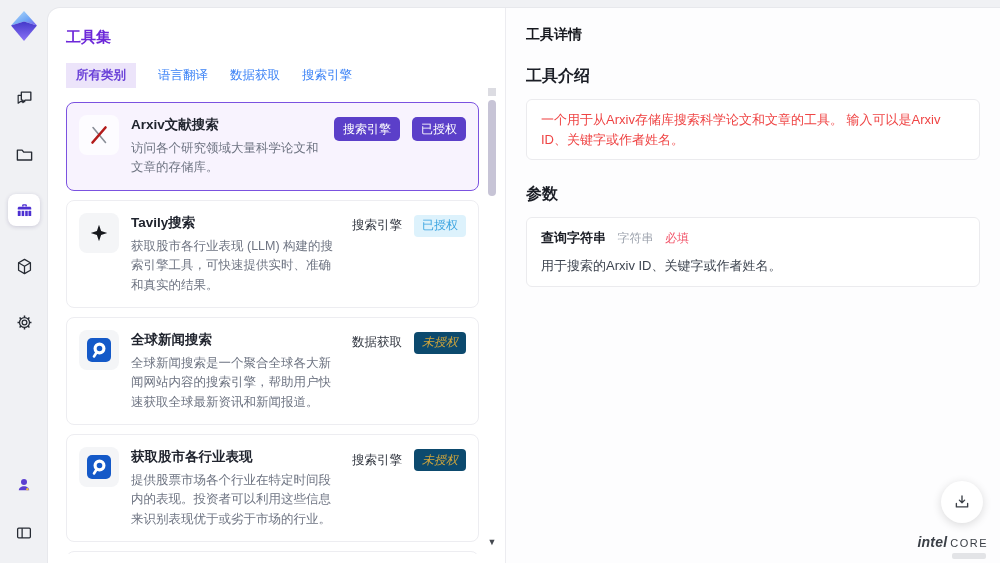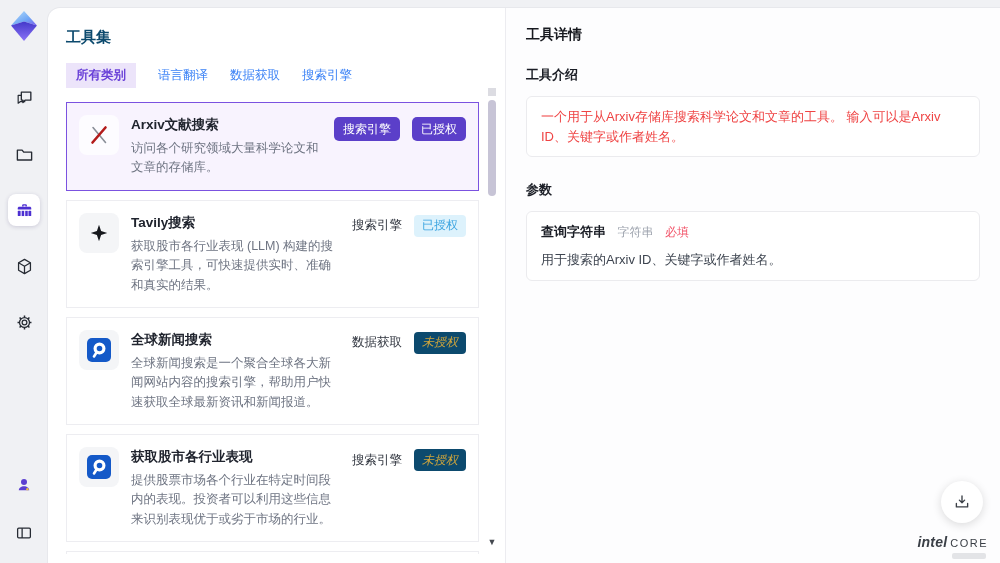--- a/index.html
+++ b/index.html
@@ -24,28 +24,28 @@
   .rail-btn.active{background:#ffffff;box-shadow:0 1px 4px rgba(40,30,90,.18);}
   .rail-bottom{margin-top:auto;display:flex;flex-direction:column;align-items:center;gap:16px;padding-bottom:14px;}
   
   .main{
     position:absolute;left:48px;top:8px;right:0;bottom:0;
     background:#ffffff;border-top-left-radius:12px;
     box-shadow:0 0 0 1px rgba(20,20,40,.04);
     display:flex;overflow:hidden;
   }
   .list-pane{width:457px;box-sizing:border-box;padding:16px 26px 0 18px;position:relative;flex:none;}
-  .pane-title{font-size:15px;font-weight:bold;color:#0c4a6e;margin:4px 0 16px;}
+  .pane-title{font-size:15px;font-weight:bold;color:#6d28d9;margin:4px 0 16px;}
   .tabs{display:flex;align-items:center;gap:22px;margin-bottom:14px;}
   .tab{font-size:12.5px;color:#3b82f6;cursor:pointer;padding:4px 0;white-space:nowrap;}
   .tab.active{color:#6a42d8;background:#ece4fa;border-radius:0;padding:4px 10px;font-weight:bold;}
   .cards{overflow:hidden;height:452px;}
   .card{
     display:flex;gap:12px;padding:12px;margin-bottom:9px;background:#fff;
-    border:1px solid #ededf1;border-radius:0;box-sizing:border-box;cursor:pointer;
+    border:1px solid #ededf1;border-radius:8px;box-sizing:border-box;cursor:pointer;
   }
   .card.selected{background:#f8f3fe;border:1.5px solid #7b52e0;}
   .tool-icon{
     width:40px;height:40px;border-radius:8px;background:#f4f5f7;flex:none;
     display:flex;align-items:center;justify-content:center;
   }
   .card.selected .tool-icon{background:#fdfcff;}
   .card-body{flex:1;min-width:0;}
   .card-title{font-size:13.5px;font-weight:bold;color:#20242e;margin:1px 0 5px;}
   .card-desc{font-size:12.5px;color:#6e7482;line-height:1.55;}
@@ -56,21 +56,21 @@
   .badge.yellow{background:#0c4a6e;color:#cfa53c;font-style:italic;}
   .pill-purple{background:#5b3fc9;color:#ffffff;font-size:12px;padding:3.5px 9px;border-radius:5px;white-space:nowrap;}
   
   .vscroll{position:absolute;right:8px;top:80px;bottom:2px;width:10px;}
   .vscroll .sq{position:absolute;top:0;left:1px;width:8px;height:8px;background:#dcdce2;}
   .vscroll .thumb{position:absolute;top:12px;left:1px;width:8px;height:96px;background:#c7c4d6;border-radius:4px;}
   .vscroll .down{position:absolute;bottom:14px;left:0;width:10px;text-align:center;font-size:9px;color:#44484f;line-height:10px;}
   
   .detail-pane{flex:1;border-left:1px solid #ececf0;background:#fdfdfe;padding:18px 20px;box-sizing:border-box;}
   .detail-title{font-size:14px;font-weight:bold;color:#17191f;margin-bottom:22px;}
-  .section-h{font-size:13px;font-weight:bold;color:#1b1e26;margin:0 0 12px;}
+  .section-h{font-size:16px;font-weight:bold;color:#1b1e26;margin:0 0 12px;}
   .box{background:#ffffff;border:1px solid #ebebee;border-radius:6px;padding:10px 14px;box-sizing:border-box;}
   .intro-box{font-size:13px;color:#ef4444;line-height:1.5;margin-bottom:24px;}
   .param-name{font-size:13px;font-weight:bold;color:#1b1e26;}
   .param-type{font-size:12px;color:#9aa0ab;margin-left:7px;}
   .param-req{font-size:12px;color:#f2566b;margin-left:7px;}
   .param-desc{font-size:13px;color:#3e4550;margin-top:9px;line-height:1.5;}
   
   .fab{
     position:absolute;right:17px;bottom:40px;width:42px;height:42px;border-radius:50%;
     background:#ffffff;box-shadow:0 2px 10px rgba(0,0,0,.14);

